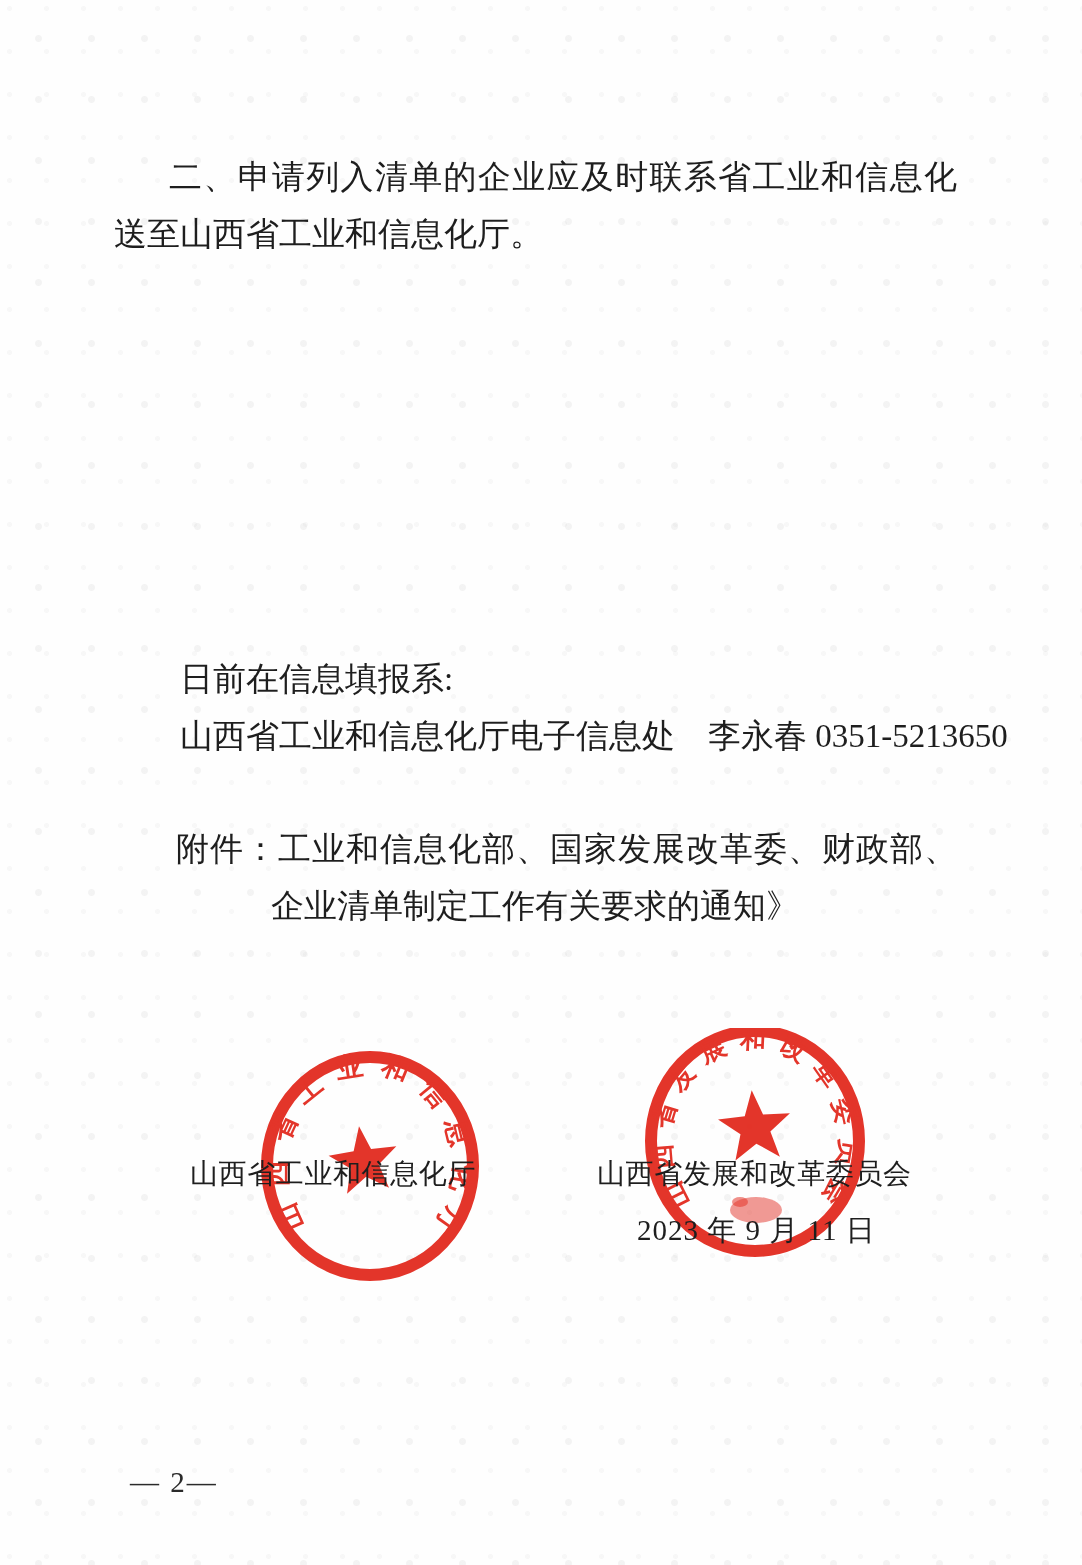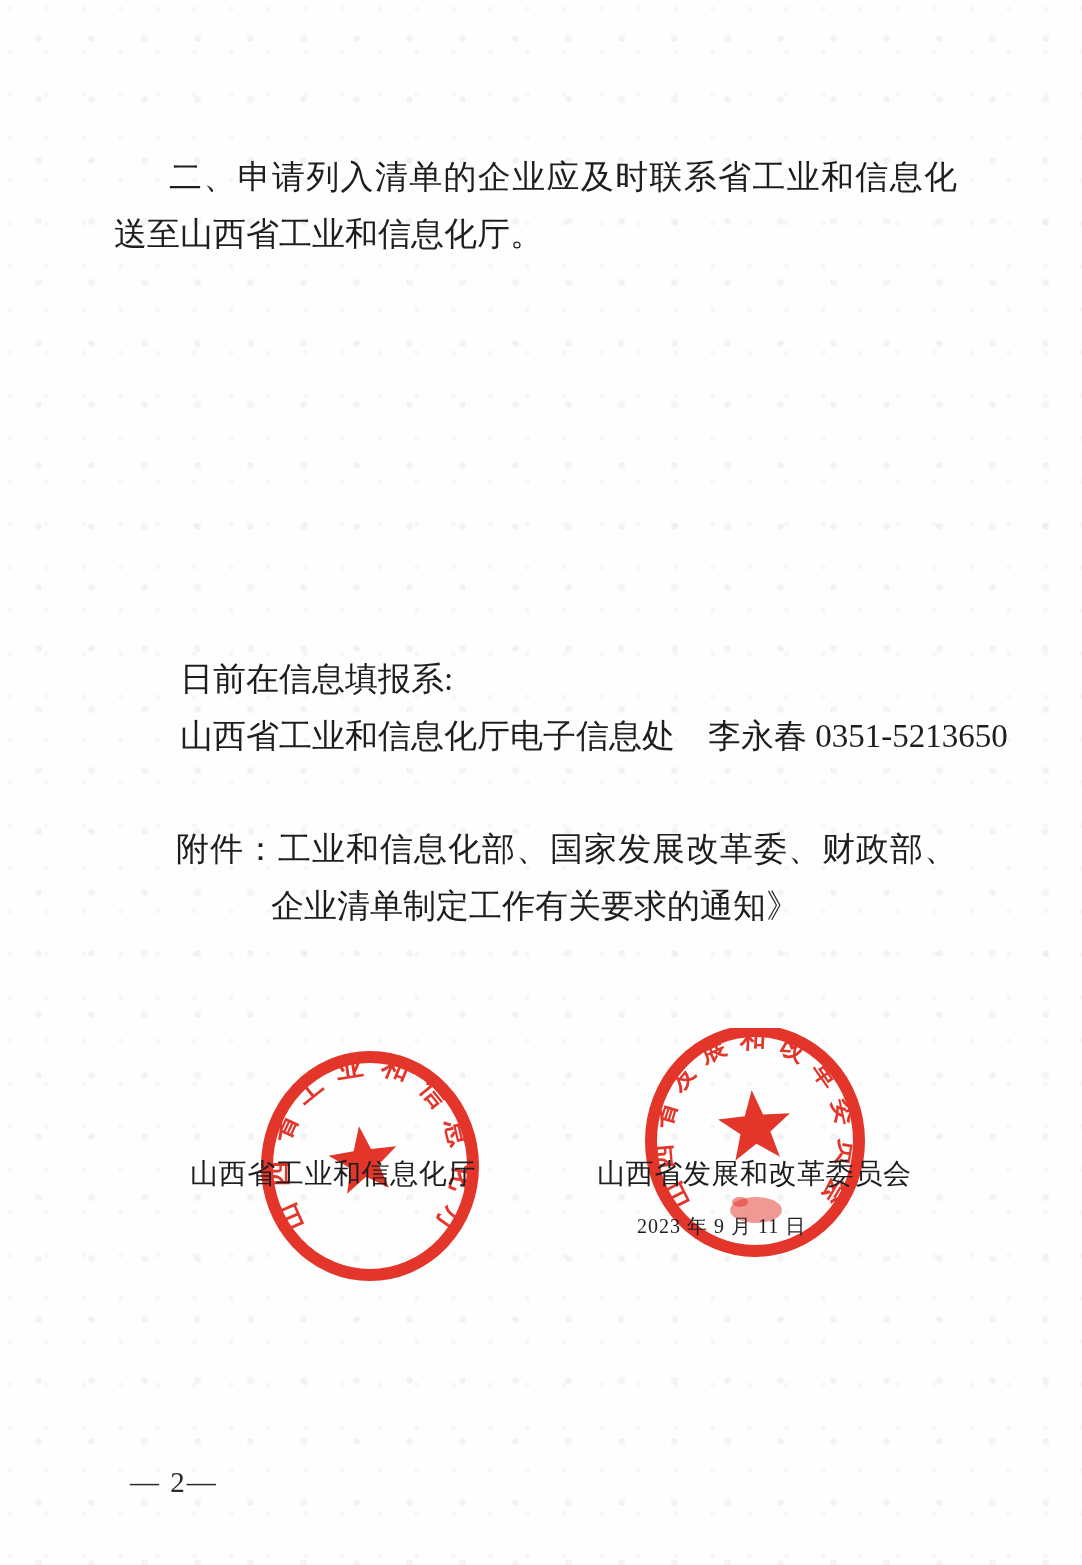--- a/index.html
+++ b/index.html
@@ -19,21 +19,21 @@
   .sec{position:absolute;left:114px;width:843px;font-size:33px;}
   .line{height:57px;line-height:57px;white-space:nowrap;}
   .line.j{text-align:justify;text-align-last:justify;white-space:normal;overflow:hidden;}
   .ind55{padding-left:55px;}
   .ind62{padding-left:62px;}
   .ind66{padding-left:66px;}
   .ind140{padding-left:140px;}
   .ind157{padding-left:157px;}
   .abs-text{position:absolute;white-space:nowrap;line-height:1;}
   .sig-org{font-size:28px;letter-spacing:0.6px;}
-  .sig-date{font-size:20px;letter-spacing:1px;}
+  .sig-date{font-size:29px;letter-spacing:1px;}
   .page-num{font-size:29px;letter-spacing:2px;color:#2a2a2a;}
   .seal{position:absolute;opacity:0.93;}
   .seal text{font-family:"Liberation Serif","DejaVu Serif",serif;font-weight:bold;}
 </style>
 </head>
 <body>
 
 <div class="page">
 
   <svg class="seal" style="left:260px;top:1050px;" width="220" height="232" viewBox="0 0 220 232">

